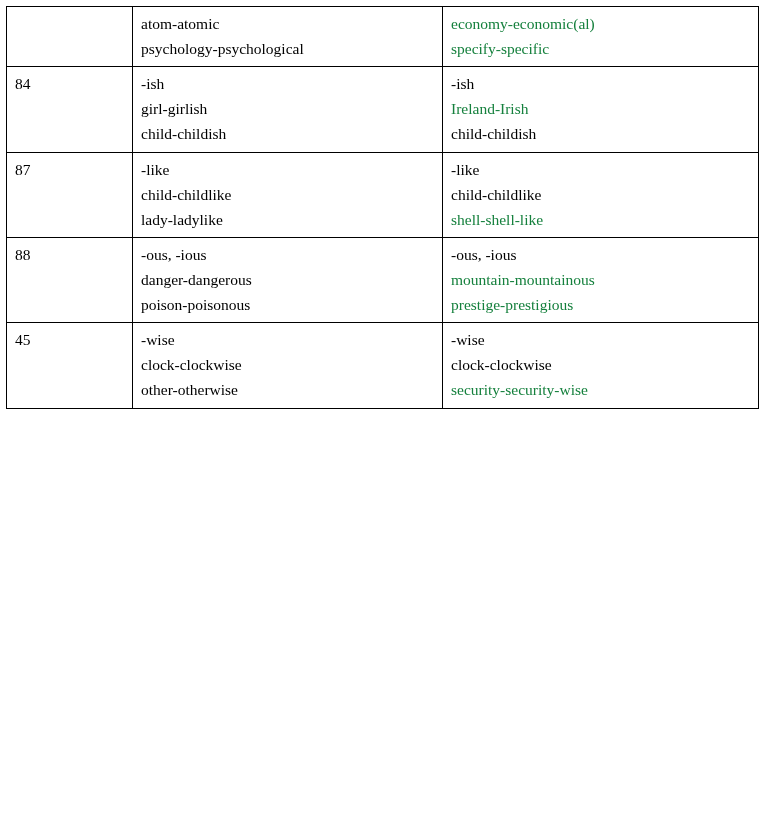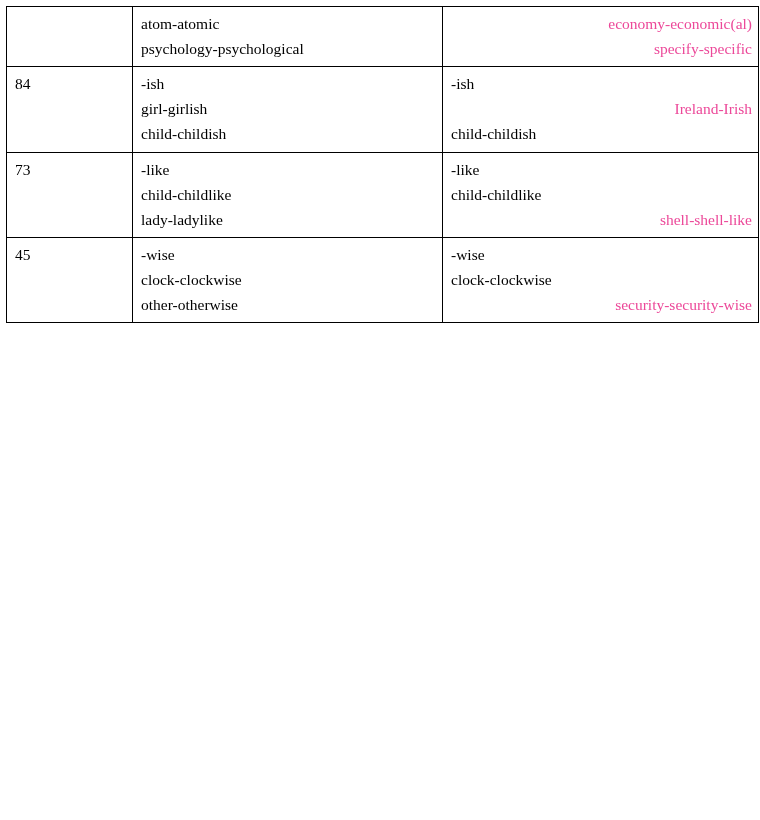--- a/index.html
+++ b/index.html
@@ -42,22 +42,21 @@
   .cell-num {
     text-align: left;
     padding-left: 0;
     padding-right: 0;
   }
   .line {
     white-space: nowrap;
     display: block;
   }
   .red {
-    color: #ec4899;
-    text-align: right;
+    color: #15803d;
   }
   .black {
     color: #000000;
   }
 </style>
 </head>
 <body>
 
 <div class="page">
   <table class="suffix-table">
@@ -90,31 +89,46 @@
             <span class="line black">child-childish</span>
           </td>
           <td>
             <span class="line black">-ish</span>
             <span class="line red">Ireland-Irish</span>
             <span class="line black">child-childish</span>
           </td>
         </tr>
         <tr>
           <td class="cell-num">
-            <span class="line black">73</span>
+            <span class="line black">87</span>
           </td>
           <td>
             <span class="line black">-like</span>
             <span class="line black">child-childlike</span>
             <span class="line black">lady-ladylike</span>
           </td>
           <td>
             <span class="line black">-like</span>
             <span class="line black">child-childlike</span>
             <span class="line red">shell-shell-like</span>
+          </td>
+        </tr>
+        <tr>
+          <td class="cell-num">
+            <span class="line black">88</span>
+          </td>
+          <td>
+            <span class="line black">-ous, -ious</span>
+            <span class="line black">danger-dangerous</span>
+            <span class="line black">poison-poisonous</span>
+          </td>
+          <td>
+            <span class="line black">-ous, -ious</span>
+            <span class="line red">mountain-mountainous</span>
+            <span class="line red">prestige-prestigious</span>
           </td>
         </tr>
         <tr>
           <td class="cell-num">
             <span class="line black">45</span>
           </td>
           <td>
             <span class="line black">-wise</span>
             <span class="line black">clock-clockwise</span>
             <span class="line black">other-otherwise</span>

